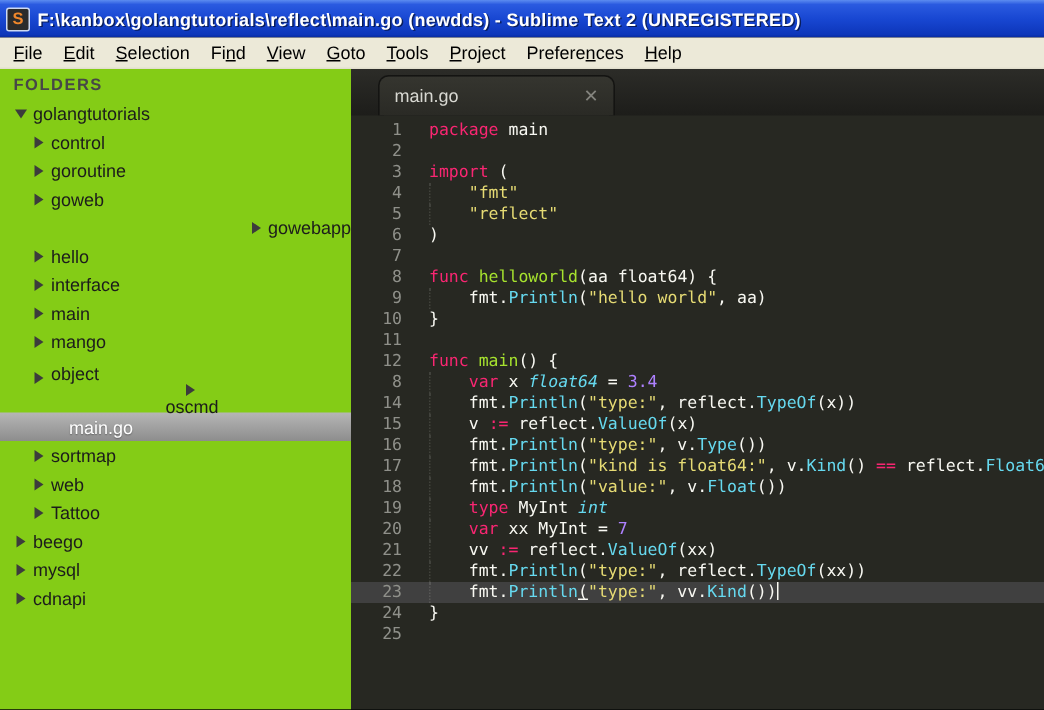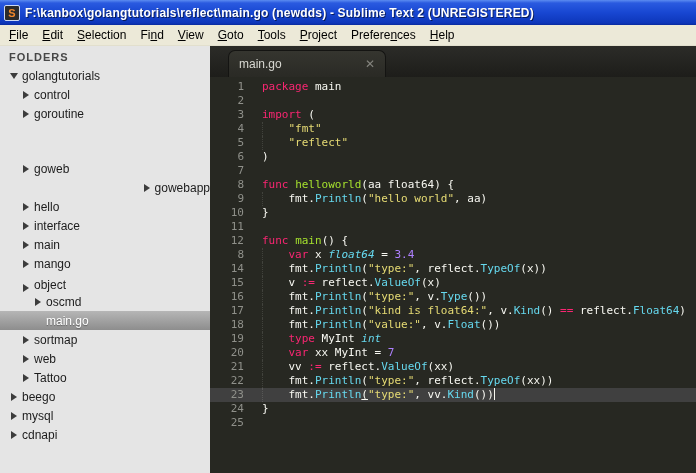--- a/index.html
+++ b/index.html
@@ -20,21 +20,21 @@
   
   .menubar { height:21px; flex:none; background:#ece9d8; display:flex; align-items:center;
              padding-left:2px; font-size:12px; color:#000; border-bottom:1px solid #e2dfcd; }
   .menu-item { padding:2px 7px; cursor:default; white-space:nowrap; }
   .menu-item u { text-decoration:underline; }
 
   
   .main { flex:1; display:flex; min-height:0; }
 
   
-  .sidebar { width:210px; flex:none; background:#e5e5e5; overflow:hidden; }
+  .sidebar { width:234px; flex:none; background:#84cc16; overflow:hidden; }
   .sidebar-header { height:20px; padding:5px 0 0 9px; font-size:11px; font-weight:bold;
                     color:#474747; letter-spacing:1px; }
   .tree-row { height:19px; display:flex; align-items:center; font-size:12px; color:#1c1c1c;
               white-space:nowrap; }
   .tree-arrow { width:12px; flex:none; display:flex; align-items:center; justify-content:center; }
   .tri-right { width:0; height:0; border-left:6px solid #3c3c3c;
                border-top:4px solid transparent; border-bottom:4px solid transparent; }
   .tri-down  { width:0; height:0; border-top:6px solid #3c3c3c;
                border-left:4px solid transparent; border-right:4px solid transparent; }
   .tree-label { padding-left:2px; }
@@ -110,21 +110,21 @@
               <span class="tri-right"></span>
             </span>
             <span class="tree-label">control</span>
           </div>
           <div class="tree-row" style="padding-left: 20px;">
             <span class="tree-arrow">
               <span class="tri-right"></span>
             </span>
             <span class="tree-label">goroutine</span>
           </div>
-          <div class="tree-row" style="padding-left: 20px; margin-top: 36px;">
+          <div class="tree-row" style="padding-left: 20px;">
             <span class="tree-arrow">
               <span class="tri-right"></span>
             </span>
             <span class="tree-label">goweb</span>
           </div>
           <div class="tree-row" style="padding-left: 20px; justify-content: flex-end;">
             <span class="tree-arrow">
               <span class="tri-right"></span>
             </span>
             <span class="tree-label">gowebapp</span>
@@ -152,21 +152,21 @@
               <span class="tri-right"></span>
             </span>
             <span class="tree-label">mango</span>
           </div>
           <div class="tree-row" style="padding-left: 20px; align-items: flex-end;">
             <span class="tree-arrow">
               <span class="tri-right"></span>
             </span>
             <span class="tree-label">object</span>
           </div>
-          <div class="tree-row" style="padding-left: 32px;">
+          <div class="tree-row" style="padding-left: 20px; flex-direction: column;">
             <span class="tree-arrow">
               <span class="tri-right"></span>
             </span>
             <span class="tree-label">oscmd</span>
           </div>
           <div class="tree-row selected" style="padding-left: 32px;">
             <span class="tree-arrow"></span>
             <span class="tree-label">main.go</span>
           </div>
           <div class="tree-row" style="padding-left: 20px;">

